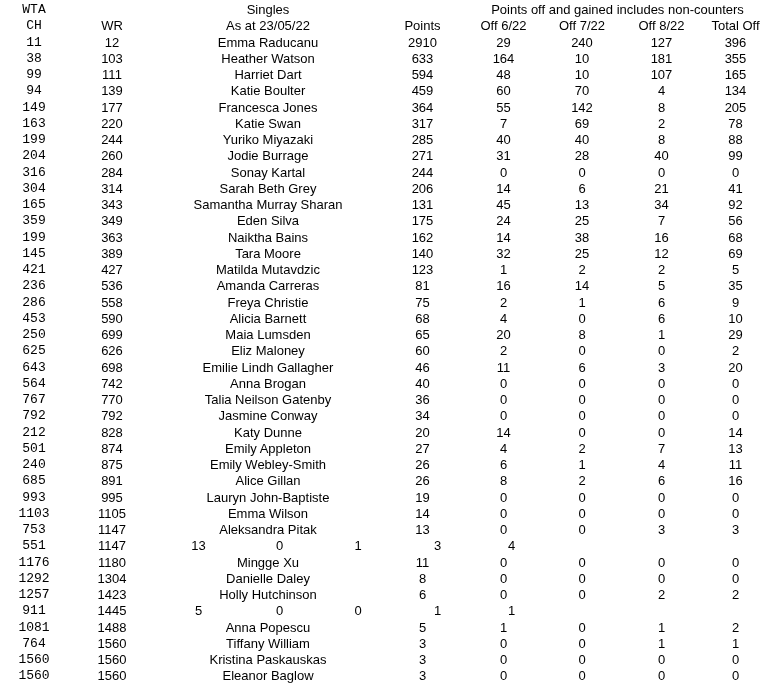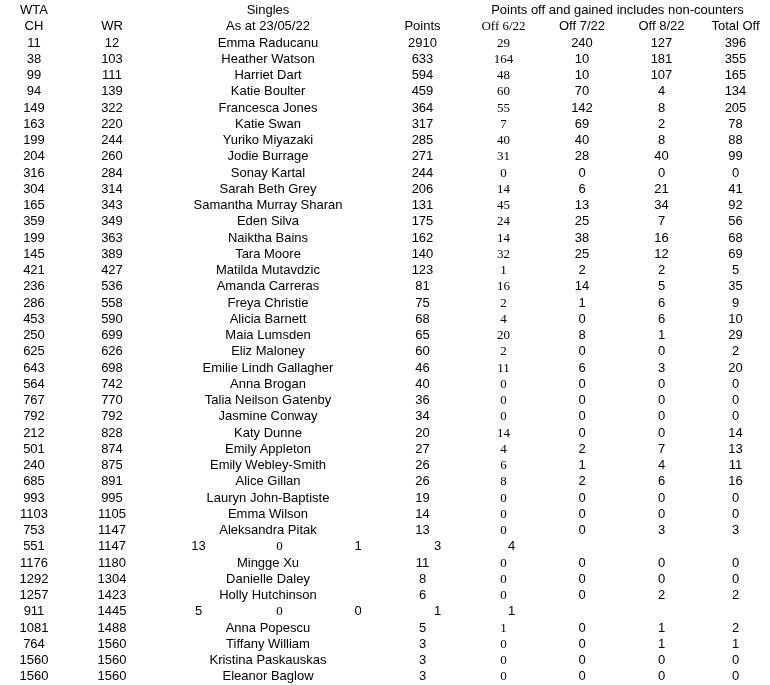--- a/index.html
+++ b/index.html
@@ -27,25 +27,25 @@
     height: 16.26px;
     line-height: 16.26px;
     flex: 0 0 auto;
   }
   .c {
     text-align: center;
     white-space: nowrap;
     overflow: visible;
     flex: 0 0 auto;
   }
-  .col-ch     { width: 68px;  }
+  .col-ch     { width: 68px; font-family: Liberation Mono, monospace;  }
   .col-wr     { width: 88px;  }
   .col-name   { width: 224px; }
   .col-points { width: 85px;  }
-  .col-off1   { width: 77px; font-family: Liberation Serif, serif;  }
+  .col-off1   { width: 77px;  }
   .col-off2   { width: 80px;  }
   .col-off3   { width: 79px;  }
   .col-total  { width: 69px;  }
   .col-span4  { width: 305px; }
 </style>
 </head>
 <body>
 
 <div class="sheet">
 
@@ -104,21 +104,21 @@
         <div class="c col-wr">139</div>
         <div class="c col-name">Katie Boulter</div>
         <div class="c col-points">459</div>
         <div class="c col-off1">60</div>
         <div class="c col-off2">70</div>
         <div class="c col-off3">4</div>
         <div class="c col-total">134</div>
       </div>
       <div class="row">
         <div class="c col-ch">149</div>
-        <div class="c col-wr">322</div>
+        <div class="c col-wr">177</div>
         <div class="c col-name">Francesca Jones</div>
         <div class="c col-points">364</div>
         <div class="c col-off1">55</div>
         <div class="c col-off2">142</div>
         <div class="c col-off3">8</div>
         <div class="c col-total">205</div>
       </div>
       <div class="row">
         <div class="c col-ch">163</div>
         <div class="c col-wr">220</div>

